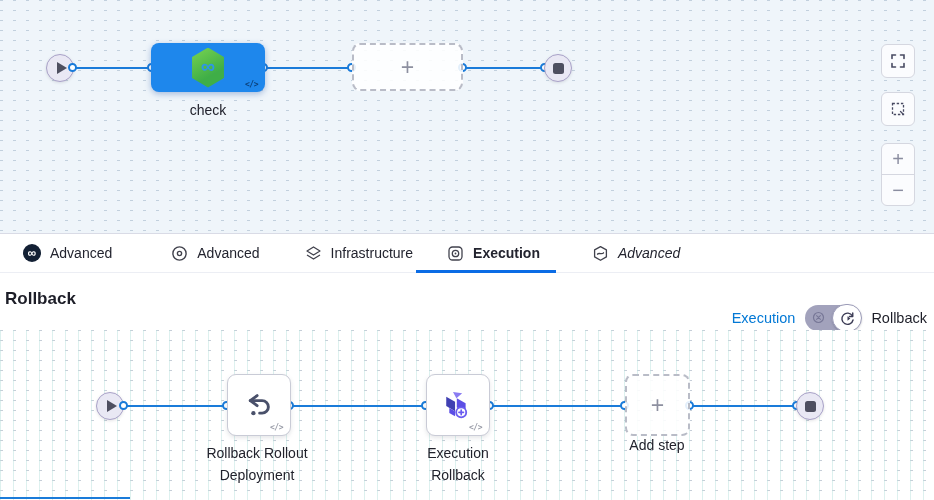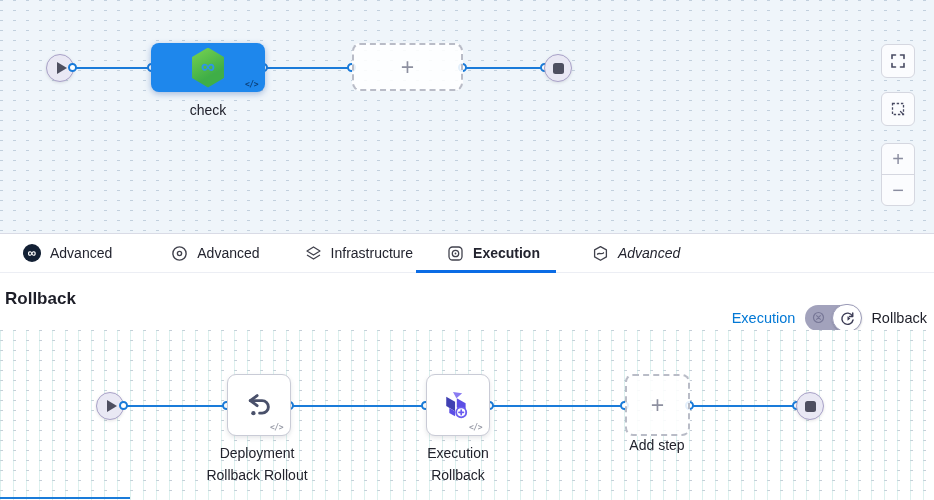--- a/index.html
+++ b/index.html
@@ -252,22 +252,22 @@
 
     <div class="step-card" style="left:227px;top:44px;">
       <svg width="30" height="30" viewBox="0 0 24 24">
         <path d="M10.5 4.5 L5 8.5 L10.5 12.5" fill="none" stroke="#49506a" stroke-width="2.3" stroke-linecap="round" stroke-linejoin="round"></path>
         <path d="M5 8.5 H14.5 A5 5 0 0 1 14.5 18.5 H12.5" fill="none" stroke="#49506a" stroke-width="2.3" stroke-linecap="round"></path>
         <circle cx="7.5" cy="18.5" r="1.7" fill="#49506a"></circle>
       </svg>
       <span class="code-badge">&lt;/&gt;</span>
     </div>
     <div class="node-label" style="left:167px;top:112px;">
+      <div>Rollback Rollout</div>
       <div>Deployment</div>
-      <div>Rollback Rollout</div>
     </div>
 
     <div class="step-card" style="left:426px;top:44px;">
       <svg width="27" height="27" viewBox="0 0 22 22">
         <polygon points="6.5,0 14,1 9.3,5" fill="#8a7cf2"></polygon>
         <polygon points="1,3.8 8.2,7.9 8.2,15.6 1,11.5" fill="#4040b2"></polygon>
         <polygon points="9.6,5 16.8,9.1 16.8,16.8 9.6,12.7" fill="#5c4ee5"></polygon>
         <polygon points="3.5,13 8.2,15.7 8.2,19.8 3.5,17.1" fill="#5c4ee5"></polygon>
         <circle cx="13.2" cy="16.6" r="4.1" fill="#fff" stroke="#6a5cf0" stroke-width="1.5"></circle>
         <path d="M13.2 14.8 v3.6 M11.4 16.6 h3.6" stroke="#6a5cf0" stroke-width="1.4" stroke-linecap="round"></path>

